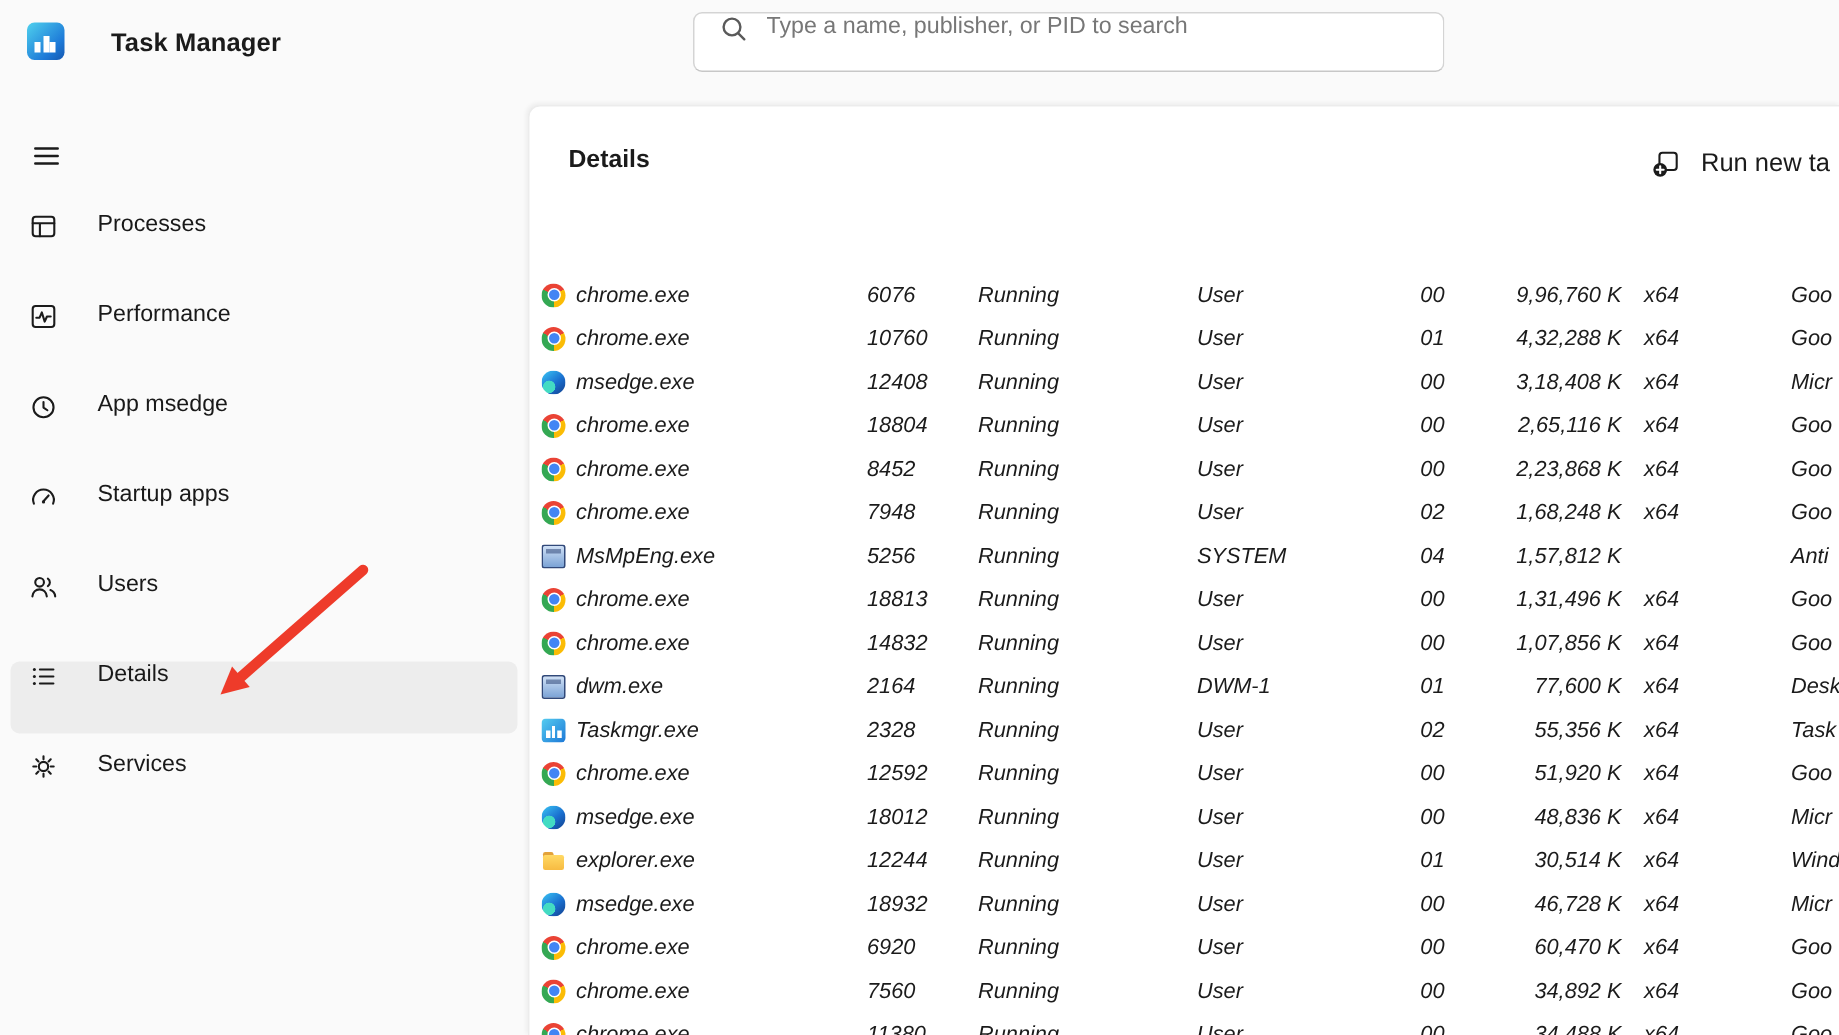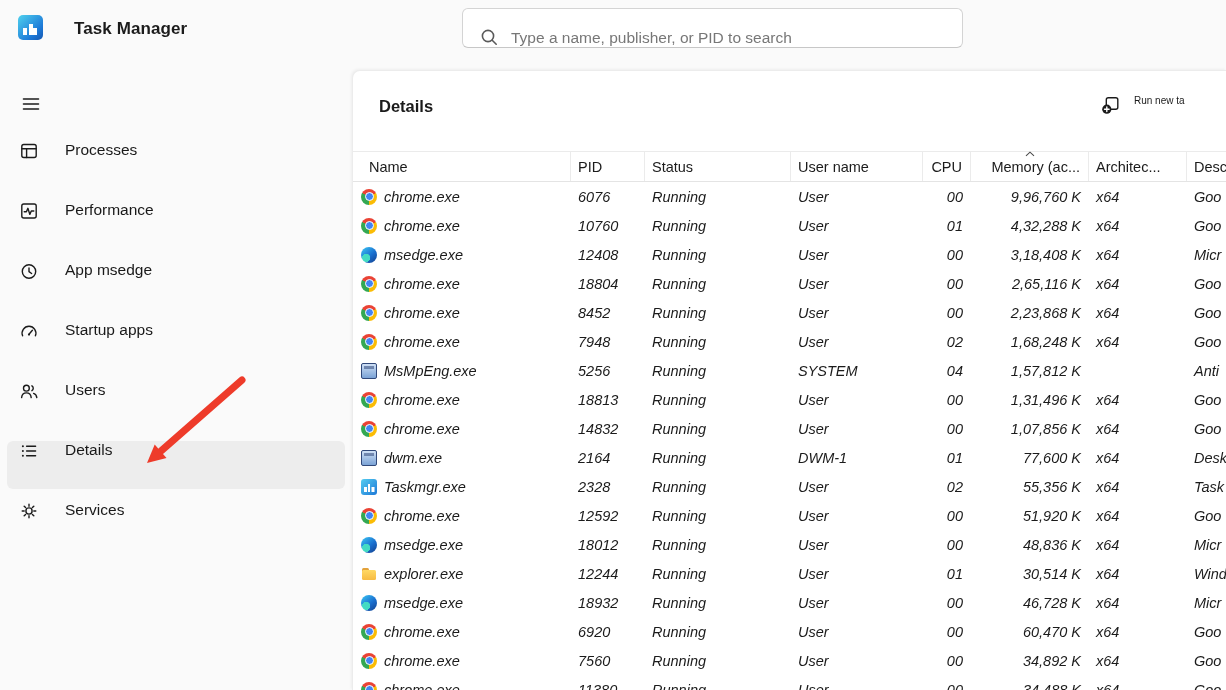--- a/index.html
+++ b/index.html
@@ -13,21 +13,21 @@
   .topbar { position:absolute; left:0; top:0; width:1226px; height:70px; }
   .app-logo { position:absolute; left:18px; top:15px; width:25px; height:25px;
     border-radius:5px; background:linear-gradient(135deg,#4fd1ee 0%,#1d7ad8 70%,#1557b0 100%); }
   .app-logo::before { content:""; position:absolute; left:5px; bottom:5px; width:4px; height:7px;
     background:#fff; box-shadow:10px 0 0 #fff; }
   .app-logo::after { content:""; position:absolute; left:10.5px; bottom:5px; width:4px; height:11px; background:#fff; }
   .app-title { position:absolute; left:74px; top:19px; font-size:17px; font-weight:700; letter-spacing:.1px; }
 
   .search-box { position:absolute; left:462px; top:8px; width:501px; height:40px;
     background:#fff; border:1px solid #d4d4d4; border-bottom-color:#c7c7c7; border-radius:6px;
-    display:flex; align-items:flex-end; padding:0 12px 0 16px; gap:12px; }
+    display:flex; align-items:flex-start; padding:0 12px 0 16px; gap:12px; }
   .search-box input { flex:1; border:none; outline:none; font-size:15.5px; color:#1b1b1b;
     font-family:"Liberation Sans","DejaVu Sans",sans-serif; background:transparent; }
   .search-box input::placeholder { color:#777; }
 
   
   .sidebar { position:absolute; left:0; top:70px; width:352px; height:620px; }
   .hamburger { position:absolute; left:12px; top:16px; width:38px; height:36px; border-radius:6px;
     display:flex; align-items:center; justify-content:center; background:transparent; border:none; cursor:pointer; }
   .nav { position:absolute; left:0; top:71px; width:352px; }
   .nav-item { height:48px; margin:0 7px 12px 7px; border-radius:6px;
@@ -35,22 +35,22 @@
   .nav-item.selected { background:#ededed; }
   .nav-item .nav-label { font-size:15.5px; color:#191919; }
   .icon20 { width:20px; height:20px; flex:none; display:block; }
 
   
   .panel { position:absolute; left:352px; top:70px; width:874px; height:620px;
     background:#fff; border:1px solid #ececec; border-right:none; border-bottom:none;
     border-top-left-radius:8px; box-shadow:-1px -1px 3px rgba(0,0,0,.05); overflow:hidden; }
   .panel-title { position:absolute; left:26px; top:26px; font-size:16.5px; font-weight:700; }
   .run-new-task { position:absolute; left:748px; top:24px; height:24px;
-    display:flex; align-items:flex-start; gap:13px; white-space:nowrap; cursor:pointer;
-    background:transparent; border:none; font-size:10px; color:#1b1b1b;
+    display:flex; align-items:flex-end; gap:13px; white-space:nowrap; cursor:pointer;
+    background:transparent; border:none; font-size:17px; color:#1b1b1b;
     font-family:"Liberation Sans","DejaVu Sans",sans-serif; }
 
   
   .grid-cols { display:grid; grid-template-columns:210px 74px 146px 132px 48px 118px 98px 1fr; }
   .thead { position:absolute; left:0; top:80px; width:874px; height:31px; padding-left:8px;
     border-top:1px solid #ebebeb; border-bottom:1px solid #e4e4e4; align-items:center; }
   .th { position:relative; height:100%; display:flex; align-items:center;
     padding-left:7px; font-size:14.5px; color:#1b1b1b; border-right:1px solid #ebebeb; cursor:pointer; }
   .th.num { justify-content:flex-end; padding-right:8px; }
   .sort-ind { position:absolute; top:-1px; left:50%; transform:translateX(-50%); line-height:0; }
@@ -178,37 +178,20 @@
 
   <button class="run-new-task">
     <svg class="icon20" viewBox="0 0 20 20" fill="none">
       <rect x="5.3" y="2.8" width="11.5" height="11.5" rx="2" stroke="#1b1b1b" stroke-width="1.4"></rect>
       <circle cx="5.8" cy="14.2" r="4.6" fill="#1b1b1b"></circle>
       <path d="M5.8 11.9v4.6M3.5 14.2h4.6" stroke="#fff" stroke-width="1.4" stroke-linecap="round"></path>
     </svg>
     <span>Run new ta</span>
   </button>
 
-  <div class="thead grid-cols">
-    <div class="th" style="padding-left:8px">Name</div>
-    <div class="th">PID</div>
-    <div class="th">Status</div>
-    <div class="th">User name</div>
-    <div class="th num">CPU</div>
-    <div class="th num">
-      <span class="sort-ind">
-        <svg width="11" height="6" viewBox="0 0 11 6">
-            <polyline points="1.5,4.8 5.5,1.2 9.5,4.8" fill="none" stroke="#4a4a4a" stroke-width="1.1"></polyline>
-          </svg>
-      </span>
-      <span>Memory (ac...</span>
-    </div>
-    <div class="th">Architec...</div>
-    <div class="th" style="border-right:none">Desc</div>
-  </div>
 
   <div class="tbody">
       <div class="trow grid-cols">
     <div class="cell name-cell">
       <span class="picon icon-chrome"></span>
       <span>chrome.exe</span>
     </div>
     <div class="cell">6076</div>
     <div class="cell">Running</div>
     <div class="cell">User</div>

